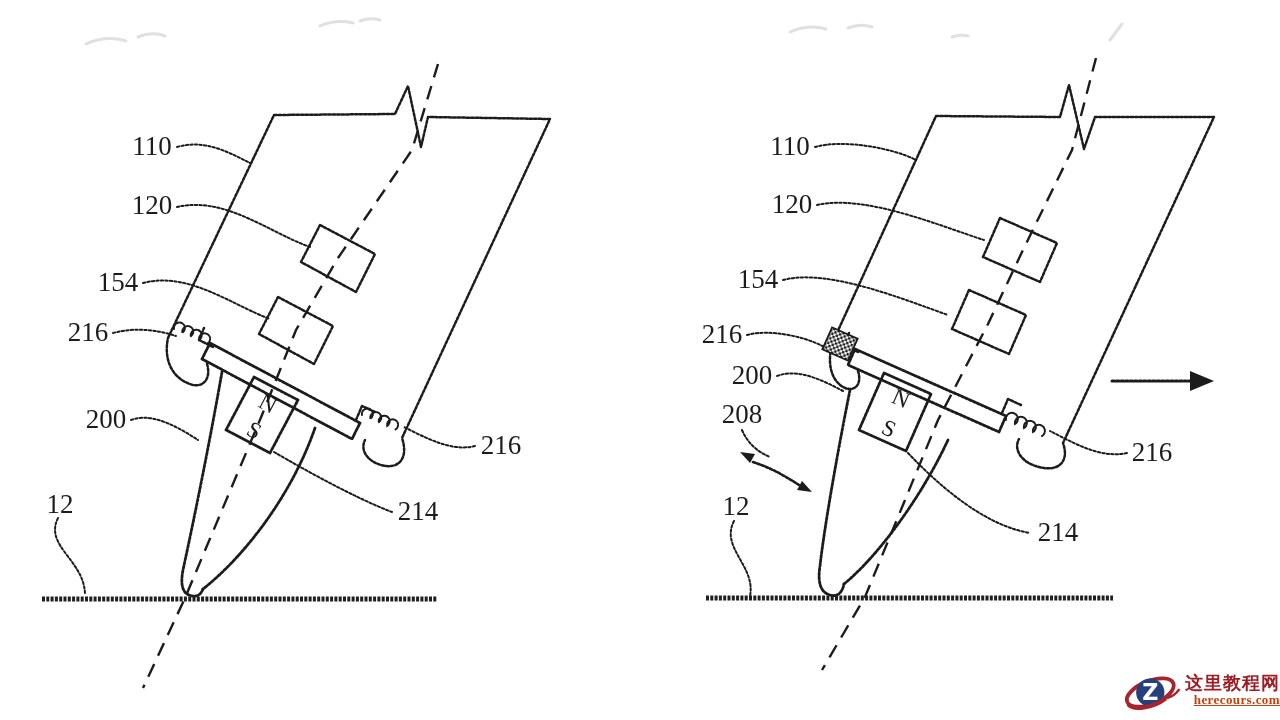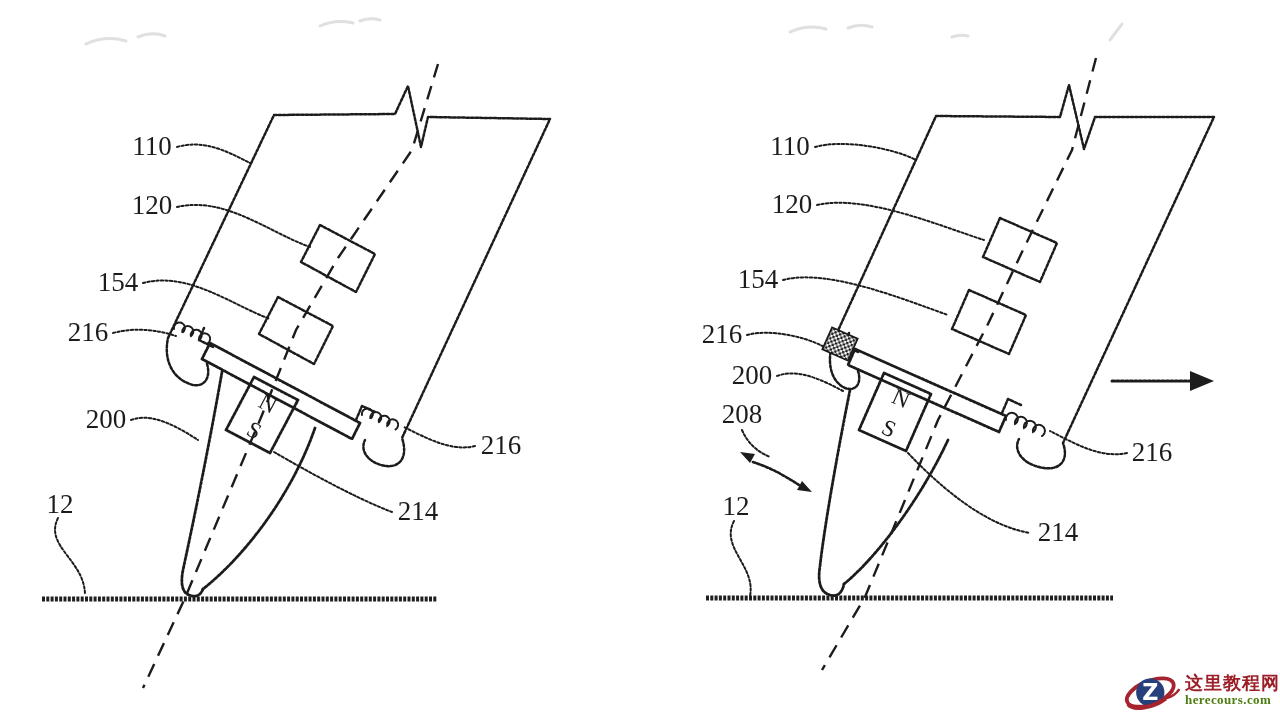--- a/index.html
+++ b/index.html
@@ -12,25 +12,25 @@
   .axis   {fill:none;stroke:#1c1c1c;stroke-width:2.4;stroke-dasharray:14 9;stroke-linecap:butt;}
   .surface{fill:none;stroke:#1f1f1f;stroke-width:5;stroke-dasharray:3 1.3;stroke-linecap:butt;}
   .spring {fill:none;stroke:#1c1c1c;stroke-width:2;stroke-dasharray:2.2 1.2;stroke-linecap:round;}
   .ghost  {fill:none;stroke:#cfcfcf;stroke-width:3;opacity:.65;stroke-linecap:round;}
   .lbl    {font:27px "Liberation Serif", serif;fill:#1c1c1c;text-anchor:middle;}
   .mag    {font:23px "Liberation Serif", serif;fill:#1c1c1c;text-anchor:middle;}
   .solid  {fill:#1c1c1c;stroke:none;}
   
   .watermark{position:absolute;right:0;bottom:1px;width:158px;height:58px;
              background:#fff;display:flex;align-items:center;gap:3px;}
-  .wm-text{display:flex;flex-direction:column;line-height:1.05;}
+  .wm-text{display:flex;flex-direction:column;line-height:1.05;align-items:flex-end;}
   .wm-cn{font-family:"Liberation Sans", sans-serif;font-weight:bold;font-size:18px;
          color:#9c1f28;letter-spacing:1px;white-space:nowrap;}
   .wm-en{font-family:"Liberation Serif", serif;font-weight:bold;font-size:13px;
-         color:#4d7c0f;letter-spacing:.4px;}
+         color:#c2410c;letter-spacing:.4px;text-decoration:underline;}
 </style>
 </head>
 <body>
 
 <svg width="1280" height="720" viewBox="0 0 1280 720">
   <defs>
     <pattern id="checker" width="5" height="5" patternUnits="userSpaceOnUse">
       <rect width="5" height="5" fill="#ffffff"></rect>
       <rect width="2.5" height="2.5" fill="#1c1c1c"></rect>
       <rect x="2.5" y="2.5" width="2.5" height="2.5" fill="#1c1c1c"></rect>

